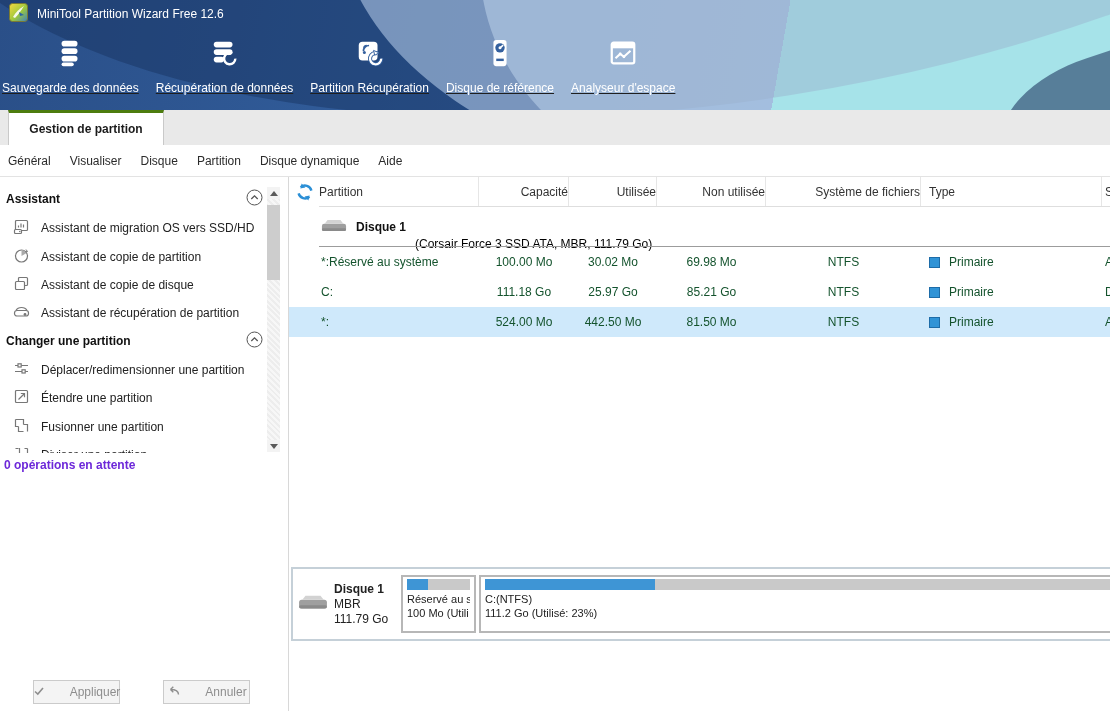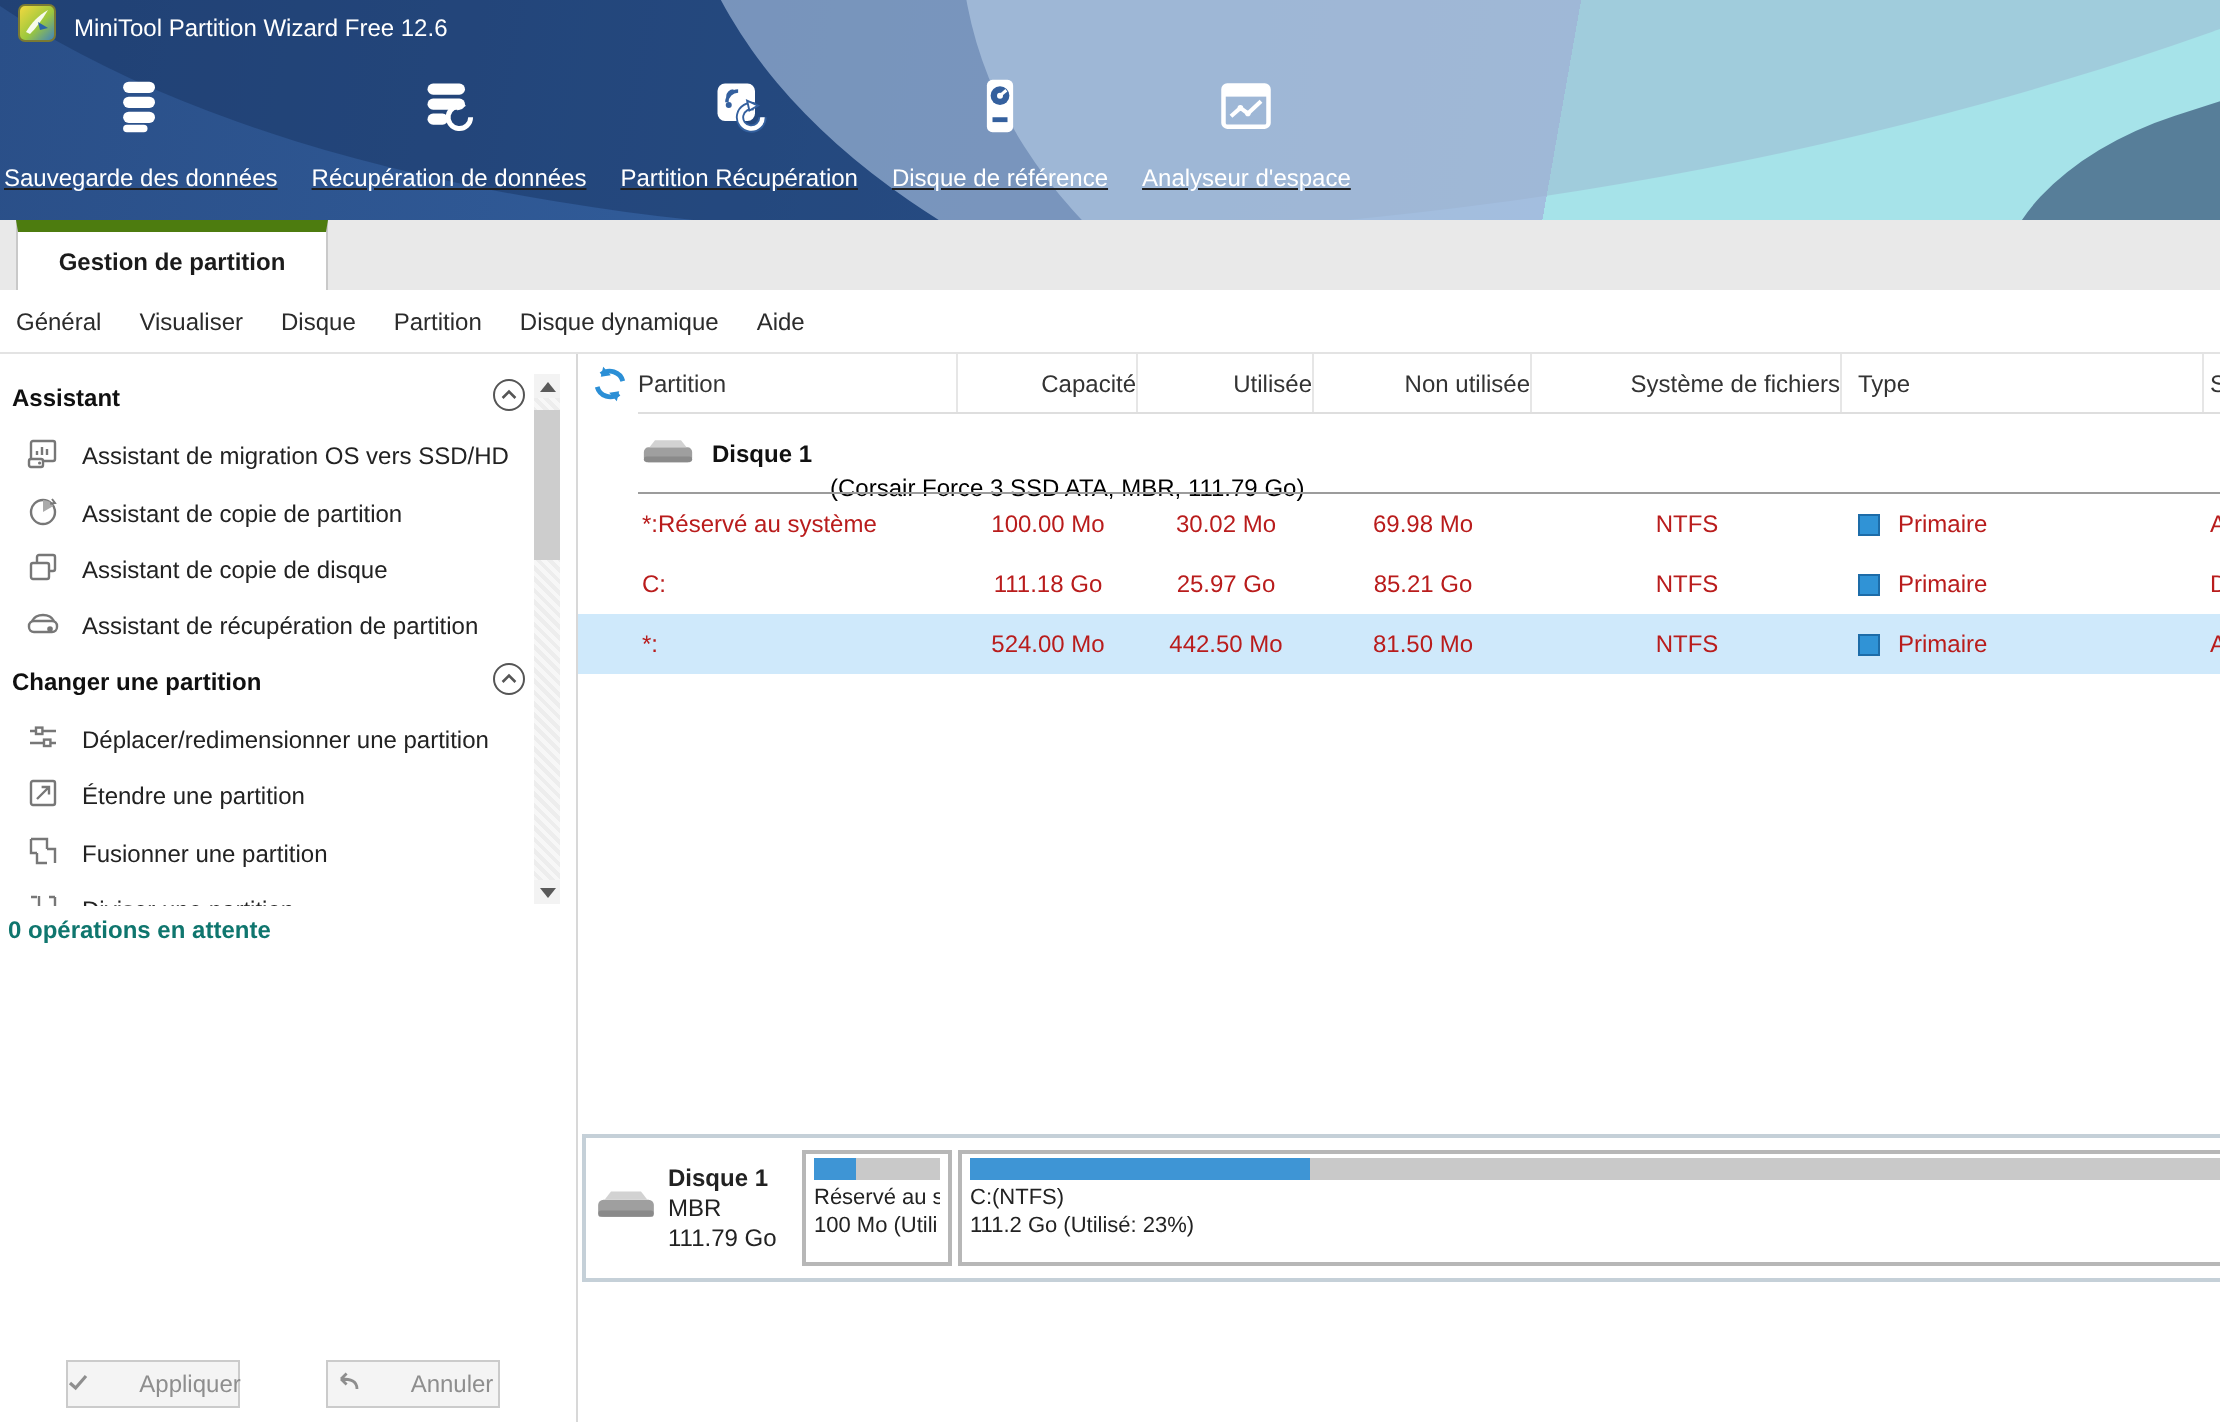--- a/index.html
+++ b/index.html
@@ -19,21 +19,21 @@
   .titlebar { position:absolute; left:0; top:0; right:0; height:28px; display:flex; align-items:center; gap:9px; padding-left:9px; }
   .titlebar .t-text { color:#fff; font-size:12px; }
   .toolbar { position:absolute; left:2px; top:38px; display:flex; gap:17px;text-decoration:underline; }
   .tb-item { display:flex; flex-direction:column; align-items:center; gap:9px; cursor:pointer; }
   .tb-item svg { width:30px; height:30px; }
   .tb-label { color:#fff; font-size:12px; white-space:nowrap; }
 
   
   .tabbar { position:relative; height:35px; background:#e9e9e9; }
   .tab { position:absolute; left:8px; top:0; width:156px; height:35px; background:#fff;
-         border-left:1px solid #c9c9c9; border-right:1px solid #c9c9c9; border-top:6px solid #4d7c0f;
+         border-left:1px solid #c9c9c9; border-right:1px solid #c9c9c9; border-top:3px solid #4d7c0f;
          display:flex; align-items:center; justify-content:center;
          font-size:12px; font-weight:bold; color:#1b1b1b; cursor:default; }
 
   
   .menubar { height:32px; background:#fff; border-bottom:1px solid #e3e3e3;
              display:flex; align-items:center; gap:19px; padding-left:8px; font-size:12px; color:#2b2b2b; }
   .menu-item { cursor:default; }
 
   
   .content { position:relative; display:flex; height:534px; background:#fff; }
@@ -49,21 +49,21 @@
                gap:11px; font-size:12px; color:#222; cursor:pointer; white-space:nowrap; }
   .side-item svg { flex:none; }
   .sb { position:absolute; right:8px; top:10px; width:13px; height:265px;
         background:repeating-linear-gradient(45deg,#f7f7f7 0 2px,#ededed 2px 4px); }
   .sb-btn { position:absolute; left:0; right:0; height:12px; background:#f3f3f3; display:flex;
             align-items:center; justify-content:center; cursor:pointer; }
   .sb-up { top:0; } .sb-down { bottom:0; }
   .tri-up { width:0; height:0; border-left:4px solid transparent; border-right:4px solid transparent; border-bottom:5px solid #5a5a5a; }
   .tri-down { width:0; height:0; border-left:4px solid transparent; border-right:4px solid transparent; border-top:5px solid #5a5a5a; }
   .sb-thumb { position:absolute; left:0; right:0; top:18px; height:75px; background:#cdcdcd; cursor:pointer; }
-  .pending { position:absolute; left:4px; top:281px; font-size:12px; font-weight:bold; color:#0f766e; }
+  .pending { position:absolute; left:4px; top:281px; font-size:12px; font-weight:bold; color:#6d28d9; }
   .btn { position:absolute; top:503px; width:87px; height:24px; background:#f4f4f4; border:1px solid #cbcbcb;
          color:#8e8e8e; font-size:12px; display:flex; align-items:center; justify-content:center; gap:25px; cursor:pointer; }
   .btn-apply { left:33px; } .btn-undo { left:163px; }
 
   
   .thead { position:relative; height:30px; display:grid; grid-template-columns:190px 90px 88px 109px 155px 181px 1fr;
            font-size:12px; color:#333; }
   .thead::after { content:""; position:absolute; left:30px; right:0; bottom:0; height:1px; background:#dedede; }
   .th { display:flex; align-items:center; border-right:1px solid #e6e6e6; height:100%; cursor:pointer; }
   .th-center { justify-content:flex-end; }
@@ -72,21 +72,21 @@
   .th-type { padding-left:8px; }
   .th-status { border-right:none; padding-left:3px; overflow:hidden; }
 
   .group-row { position:relative; height:40px; display:flex; align-items:center; padding-left:32px; gap:9px;
                font-size:12px; cursor:pointer; }
   .group-row::after { content:""; position:absolute; left:30px; right:0; bottom:0; height:1px; background:#9c9c9c; }
   .group-name { font-weight:bold; color:#111; }
   .group-details { color:#000000;margin-top:33px; }
 
   .trow { height:30px; display:grid; grid-template-columns:190px 90px 88px 109px 155px 181px 1fr;
-          align-items:center; font-size:12px; color:#b91c1c; cursor:pointer; }
+          align-items:center; font-size:12px; color:#14532d; cursor:pointer; }
   .trow.selected { background:#cfe9fb; }
   .c-name { padding-left:32px; white-space:nowrap; }
   .c-center { text-align:center; }
   .c-type { display:flex; align-items:center; gap:9px; padding-left:8px; }
   .chip { width:11px; height:11px; background:#3093d6; border:1px solid #1d6ca8; flex:none; }
   .c-status { padding-left:3px; overflow:hidden; white-space:nowrap; }
 
   
   .diskmap { position:absolute; left:2px; top:390px; width:830px; height:74px; border:2px solid #c5d0d8;
              background:#fff; display:flex; }

